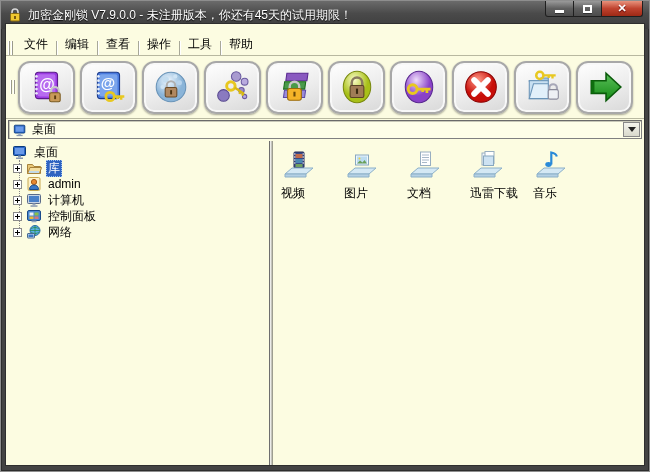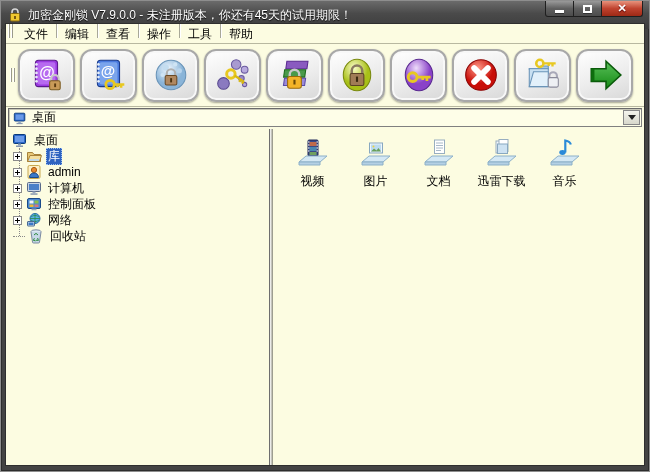--- a/index.html
+++ b/index.html
@@ -43,21 +43,21 @@
 
   
   .client {
     position:absolute; left:4px; top:22px; right:4px; bottom:5px;
     background:#fcfce1; display:flex; flex-direction:column;
     border:1px solid #2e2e2e;
   }
 
   
   .menubar {
-    height:20px; background:#fcfce1; display:flex; align-items:flex-start;
+    height:32px; background:#fcfce1; display:flex; align-items:flex-end;
     border-bottom:1px solid #b8b8a0; flex:none;
   }
   .gripper {
     width:5px; height:14px; margin:0 3px 0 2px; flex:none;
     background:
       linear-gradient(90deg,#fff 0 1px,#9a9a8a 1px 2px,transparent 2px 3px,#fff 3px 4px,#9a9a8a 4px 5px);
   }
   .menu-item {
     font-size:12px; color:#000; padding:2px 8px; white-space:nowrap; cursor:default;
   }
@@ -125,21 +125,21 @@
   .plusbox::before { left:1px; right:1px; top:3px; height:1px; }
   .plusbox::after { top:1px; bottom:1px; left:3px; width:1px; }
   .hstub { width:12px; border-top:1px dotted #8a8a8a; margin-right:3px; flex:none; }
   .t-label { padding:0 2px; }
   .t-label.selected {
     background:#2f63c0; color:#fff; outline:1px dotted #9cc0f0; outline-offset:-1px;
   }
 
   
   .icon-grid { display:grid; grid-template-columns:repeat(5,63px); grid-auto-rows:70px; }
-  .grid-item { display:flex; flex-direction:column; align-items:center; cursor:default; }
+  .grid-item { display:flex; flex-direction:column; cursor:default; }
   .grid-item svg { width:36px; height:36px; flex:none; }
   .grid-item .g-label { font-size:12px; color:#000; margin-top:2px; white-space:nowrap; }
 </style>
 </head>
 <body>
 
 <div class="window">
 
   <div class="titlebar">
     <svg class="app-icon" viewBox="0 0 16 16">
@@ -404,29 +404,20 @@
               <span class="plusbox"></span>
               <svg class="t-icon" viewBox="0 0 16 16">
                 <circle cx="9" cy="6.5" r="5" fill="#5ab0e8" stroke="#2a6aa8"></circle>
                 <path d="M5 5 c2-2 6-2 8 0 M5 8 c2 2 6 2 8 0 M9 1.5 v10 M4 6.5 h10" stroke="#2a8a4a" stroke-width="0.8" fill="none"></path>
                 <rect x="1.5" y="9.5" width="7" height="4.5" rx="0.5" fill="#cfe0f0" stroke="#4a6a90"></rect>
                 <rect x="2.5" y="10.5" width="5" height="2.5" fill="#3a78c8"></rect>
               </svg>
               <span class="t-label">网络</span>
             </div>
 
-            <div class="tree-row tree-child">
-              <span class="hstub"></span>
-              <svg class="t-icon" viewBox="0 0 16 16">
-                <ellipse cx="8" cy="3.6" rx="5" ry="1.8" fill="#dce8f2" stroke="#7a8aa0"></ellipse>
-                <path d="M3 4 L4.5 14 a1 1 0 0 0 1 1 h5 a1 1 0 0 0 1-1 L13 4" fill="#c8d8e8" stroke="#7a8aa0"></path>
-                <path d="M6 7 l2-1.6 2 1.6 m-0.4 3 l0.8 2.4 -2.4-0.2 m-1.6-2 l-1 2.2 2.2 0.4" stroke="#2a8a3a" stroke-width="1" fill="none"></path>
-              </svg>
-              <span class="t-label">回收站</span>
-            </div>
           </div>
         </div>
       </div>
 
       <div class="splitter"></div>
 
       <div class="panel-right">
         <div class="icon-grid">
 
           <div class="grid-item">

